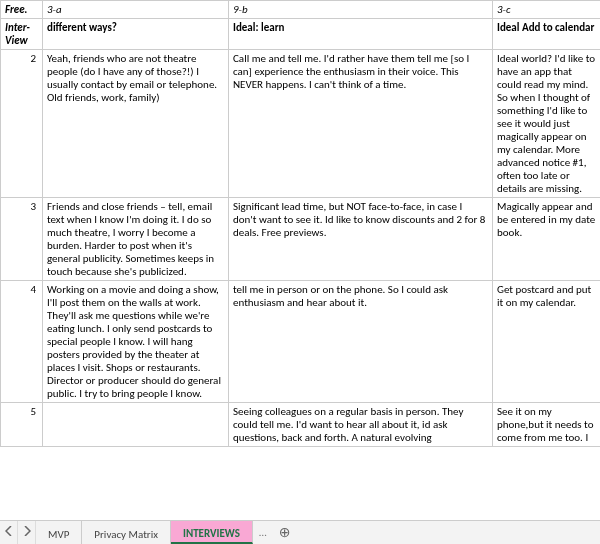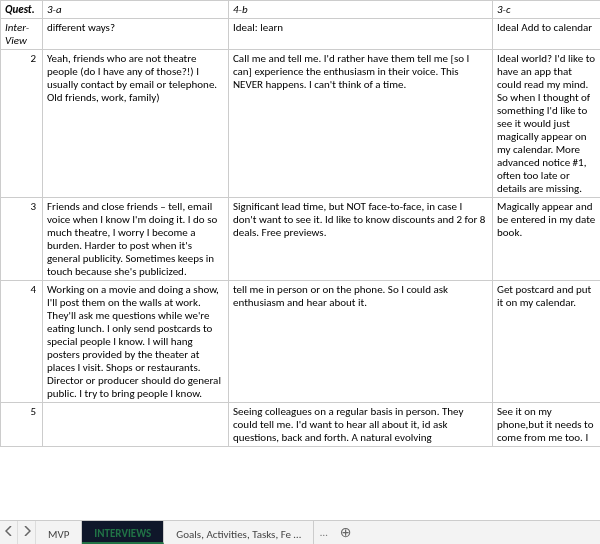--- a/index.html
+++ b/index.html
@@ -23,22 +23,22 @@
     vertical-align: top;
     text-align: left;
     background: #fff;
   }
   .col-quest { width: 42px; }
   .col-a { width: 186px; }
   .col-b { width: 264px; }
   .col-c { width: 110px; }
   .row-quest th { font-weight: bold; font-style: italic; }
   .row-quest td { font-style: italic; }
-  .row-sub th { font-weight: normal; font-style: italic; }
-  .row-sub td { font-weight: normal; }
+  .row-sub th { font-weight: bold; font-style: italic; }
+  .row-sub td { font-weight: bold; }
   .num-cell { text-align: right; padding-right: 6px; }
   .sheet-bar {
     position: absolute;
     left: 0; right: 0; bottom: 0;
     height: 24px;
     background: #f3f3f3;
     border-top: 1px solid #ccc;
     display: flex;
     align-items: stretch;
     font-size: 11px;
@@ -59,21 +59,21 @@
     padding: 4px 12px 0 12px;
     border-right: 1px solid #ccc;
     background: #f3f3f3;
     color: #444;
     cursor: pointer;
     white-space: nowrap;
     display: flex;
     align-items: center;
   }
   .tab.active {
-    background: #0f172a;
+    background: #f9a8d4;
     font-weight: bold;
     border-bottom: 2px solid #217346;
     color: #217346;
   }
   .tab-more {
     padding: 0 6px;
     display: flex;
     align-items: center;
     color: #777;
     cursor: pointer;
@@ -99,40 +99,40 @@
 <div class="grid-wrap">
 <table>
   <colgroup>
     <col class="col-quest">
         <col class="col-a">
         <col class="col-b">
         <col class="col-c">
   </colgroup>
   <tbody>
         <tr class="row-quest">
-    <th>Quest.</th>
+    <th>Free.</th>
     <td>3-a</td>
-    <td>4-b</td>
+    <td>9-b</td>
     <td>3-c</td>
   </tr>
   <tr class="row-sub">
     <th>Inter-View</th>
     <td>different ways?</td>
     <td>Ideal: learn</td>
     <td>Ideal Add to calendar</td>
   </tr>
   <tr>
     <td class="num-cell">2</td>
     <td>Yeah, friends who are not theatre people (do I have any of those?!) I usually contact by email or telephone. Old friends, work, family)</td>
     <td>Call me and tell me. I'd rather have them tell me [so I can] experience the enthusiasm in their voice. This NEVER happens. I can't think of a time.</td>
     <td>Ideal world? I'd like to have an app that could read my mind. So when I thought of something I'd like to see it would just magically appear on my calendar. More advanced notice #1, often too late or details are missing.</td>
   </tr>
   <tr>
     <td class="num-cell">3</td>
-    <td>Friends and close friends – tell, email voice when I know I'm doing it. I do so much theatre, I worry I become a burden. Harder to post when it's general publicity. Sometimes keeps in touch because she's publicized.</td>
+    <td>Friends and close friends – tell, email text when I know I'm doing it. I do so much theatre, I worry I become a burden. Harder to post when it's general publicity. Sometimes keeps in touch because she's publicized.</td>
     <td>Significant lead time, but NOT face-to-face, in case I don't want to see it. Id like to know discounts and 2 for 8 deals. Free previews.</td>
     <td>Magically appear and be entered in my date book.</td>
   </tr>
   <tr>
     <td class="num-cell">4</td>
     <td>Working on a movie and doing a show, I'll post them on the walls at work. They'll ask me questions while we're eating lunch. I only send postcards to special people I know. I will hang posters provided by the theater at places I visit. Shops or restaurants. Director or producer should do general public. I try to bring people I know.</td>
     <td>tell me in person or on the phone. So I could ask enthusiasm and hear about it.</td>
     <td>Get postcard and put it on my calendar.</td>
   </tr>
   <tr>
@@ -154,19 +154,19 @@
     </span>
   </div>
   <div class="nav-btn">
     <span>
       <svg viewBox="0 0 8 10">
           <path d="M2 0 L7 5 L2 10" fill="none" stroke="#666" stroke-width="1.5"></path>
         </svg>
     </span>
   </div>
   <div class="tab">MVP</div>
+  <div class="tab">Privacy Matrix</div>
   <div class="tab active">INTERVIEWS</div>
-  <div class="tab">Goals, Activities, Tasks, Fe …</div>
   <div class="tab-more">…</div>
   <div class="plus-btn">
     <span>⊕</span>
   </div>
 </div>
 
 </body></html>

